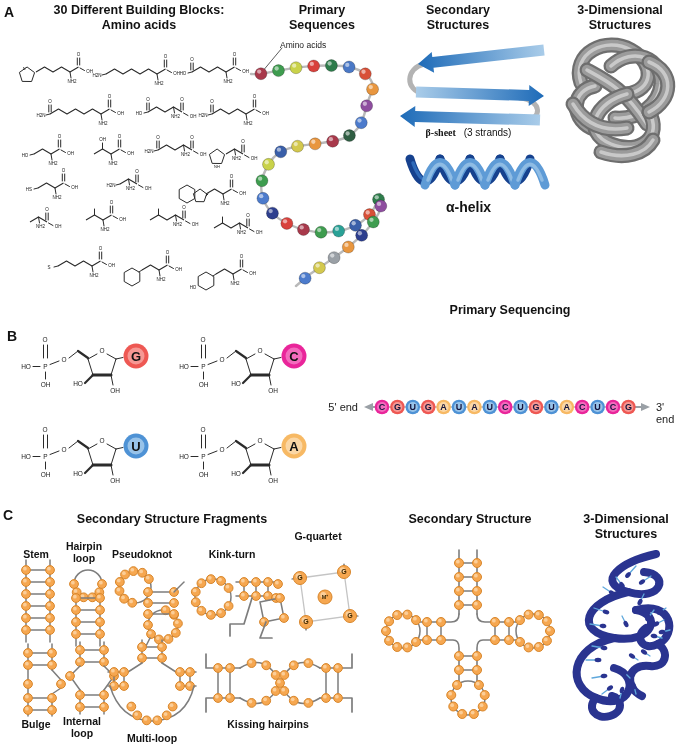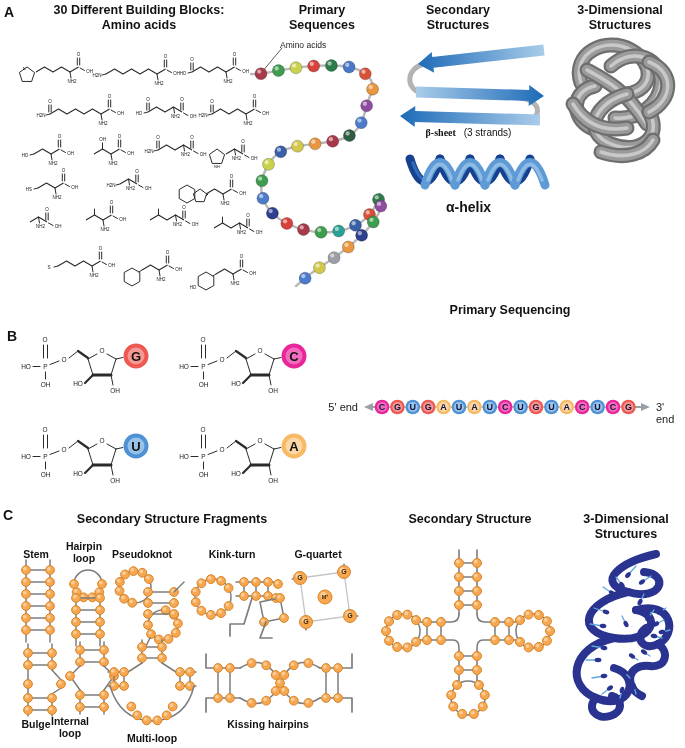--- a/index.html
+++ b/index.html
@@ -575,23 +575,23 @@
     <div>Structures</div>
   </div>
 
   <div class="fl" style="left:6px;top:549px;width:60px">Stem</div>
   <div class="fl" style="left:54px;top:541px;width:60px">
     <div>Hairpin</div>
     <div>loop</div>
   </div>
   <div class="fl" style="left:102px;top:549px;width:80px">Pseudoknot</div>
   <div class="fl" style="left:192px;top:549px;width:80px">Kink-turn</div>
-  <div class="fl" style="left:278px;top:549px;width:80px">G-quartet</div>
+  <div class="fl" style="left:278px;top:531px;width:80px">G-quartet</div>
   <div class="fl" style="left:6px;top:719px;width:60px">Bulge</div>
-  <div class="fl" style="left:40px;top:716px;width:60px">
+  <div class="fl" style="left:52px;top:716px;width:60px">
     <div>Internal</div>
     <div>loop</div>
   </div>
   <div class="fl" style="left:112px;top:733px;width:80px">Multi-loop</div>
   <div class="fl" style="left:208px;top:719px;width:120px">Kissing hairpins</div>
 
   <svg id="svg-frag" style="left:8px;top:540px" width="360" height="200">
       <line x1="18" y1="20" x2="18" y2="102" stroke="#7d7d7d" stroke-width="1.5" stroke-linecap="round"></line>
       <line x1="42" y1="20" x2="42" y2="102" stroke="#7d7d7d" stroke-width="1.5" stroke-linecap="round"></line>
       <line x1="18" y1="30" x2="42" y2="30" stroke="#7d7d7d" stroke-width="1.5" stroke-linecap="round"></line>

